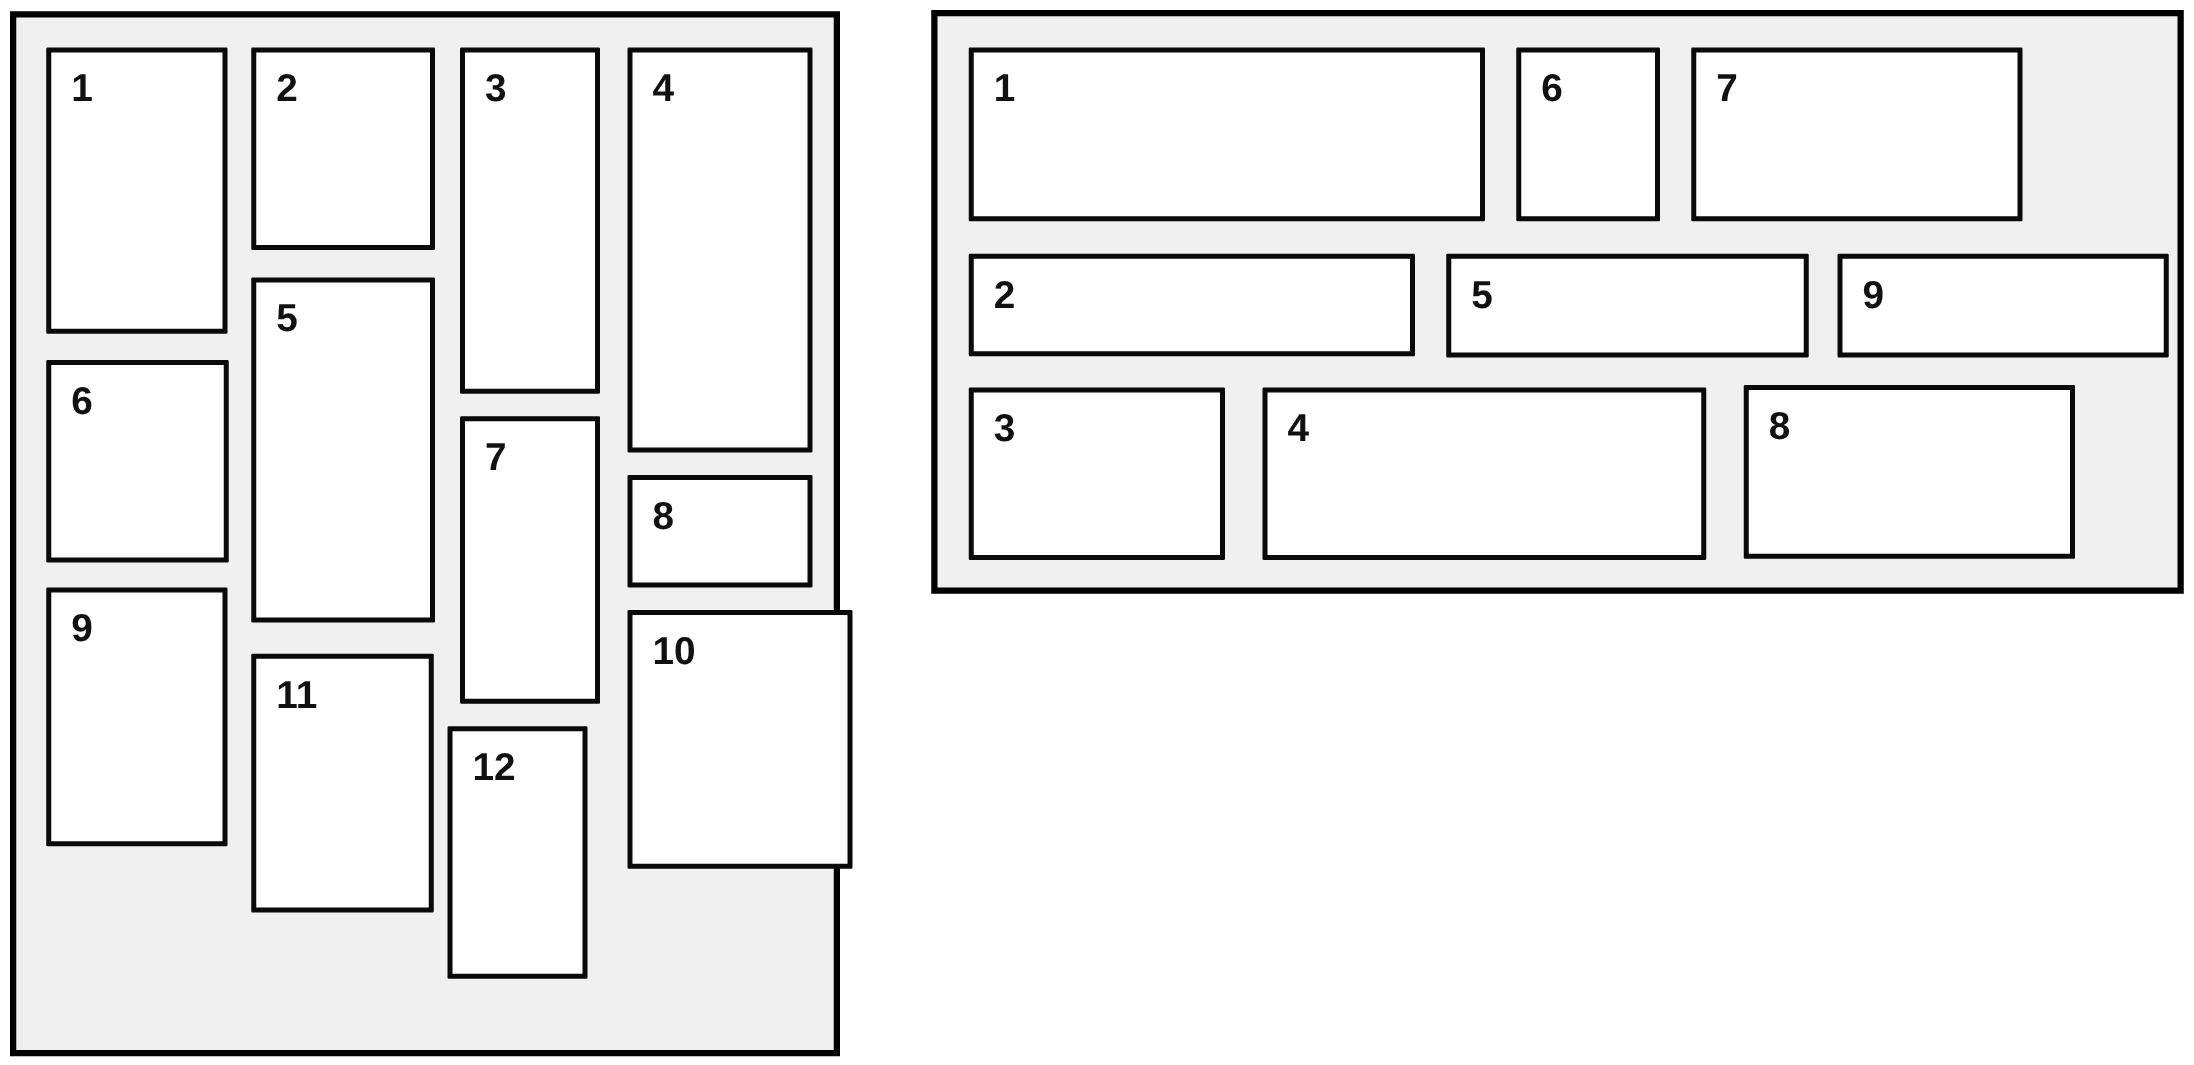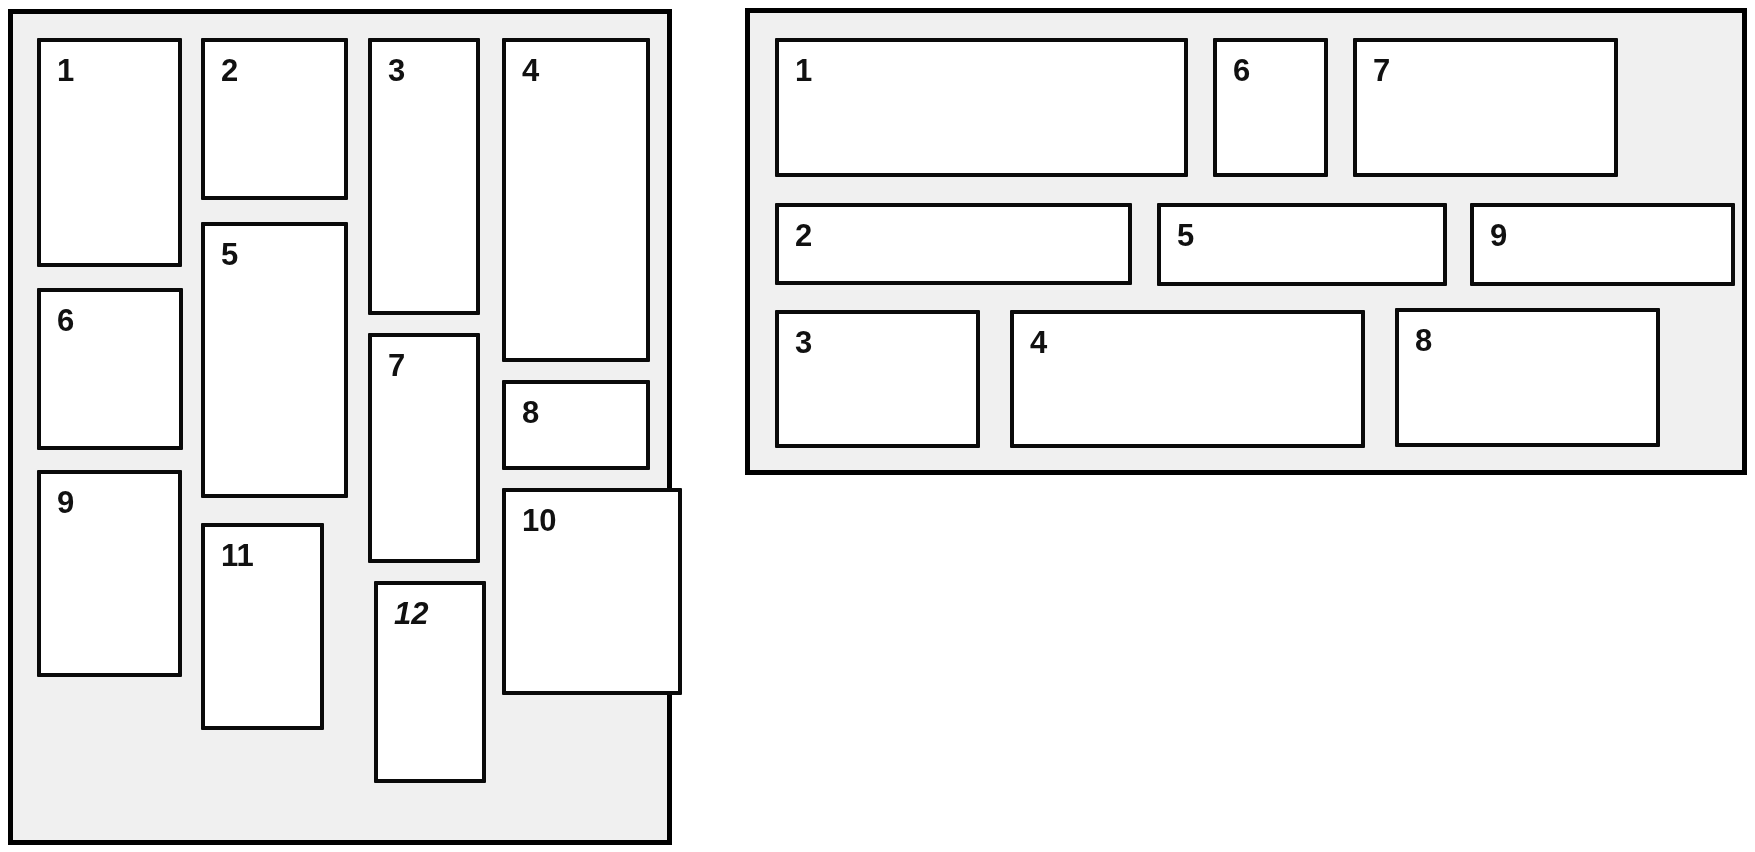--- a/index.html
+++ b/index.html
@@ -47,22 +47,22 @@
       <div class="box" style="left: 24px; top: 24px; width: 145px; height: 229px;">1</div>
       <div class="box" style="left: 188px; top: 24px; width: 147px; height: 162px;">2</div>
       <div class="box" style="left: 355px; top: 24px; width: 112px; height: 277px;">3</div>
       <div class="box" style="left: 489px; top: 24px; width: 148px; height: 324px;">4</div>
       <div class="box" style="left: 188px; top: 208px; width: 147px; height: 276px;">5</div>
       <div class="box" style="left: 24px; top: 274px; width: 146px; height: 162px;">6</div>
       <div class="box" style="left: 355px; top: 319px; width: 112px; height: 230px;">7</div>
       <div class="box" style="left: 489px; top: 366px; width: 148px; height: 90px;">8</div>
       <div class="box" style="left: 24px; top: 456px; width: 145px; height: 207px;">9</div>
       <div class="box" style="left: 489px; top: 474px; width: 180px; height: 207px;">10</div>
-      <div class="box" style="left: 188px; top: 509px; width: 123px; height: 207px;">11</div>
-      <div class="box" style="left: 361px; top: 567px; width: 112px; height: 202px; font-style: italic;">12</div>
+      <div class="box" style="left: 188px; top: 509px; width: 146px; height: 207px;">11</div>
+      <div class="box" style="left: 345px; top: 567px; width: 112px; height: 202px;">12</div>
     </div>
     <div class="panel" style="left: 745px; top: 8px; width: 1002px; height: 467px;">
       <div class="box" style="left: 25px; top: 25px; width: 413px; height: 139px;">1</div>
       <div class="box" style="left: 463px; top: 25px; width: 115px; height: 139px;">6</div>
       <div class="box" style="left: 603px; top: 25px; width: 265px; height: 139px;">7</div>
       <div class="box" style="left: 25px; top: 190px; width: 357px; height: 82px;">2</div>
       <div class="box" style="left: 407px; top: 190px; width: 290px; height: 83px;">5</div>
       <div class="box" style="left: 720px; top: 190px; width: 265px; height: 83px;">9</div>
       <div class="box" style="left: 25px; top: 297px; width: 205px; height: 138px;">3</div>
       <div class="box" style="left: 260px; top: 297px; width: 355px; height: 138px;">4</div>

